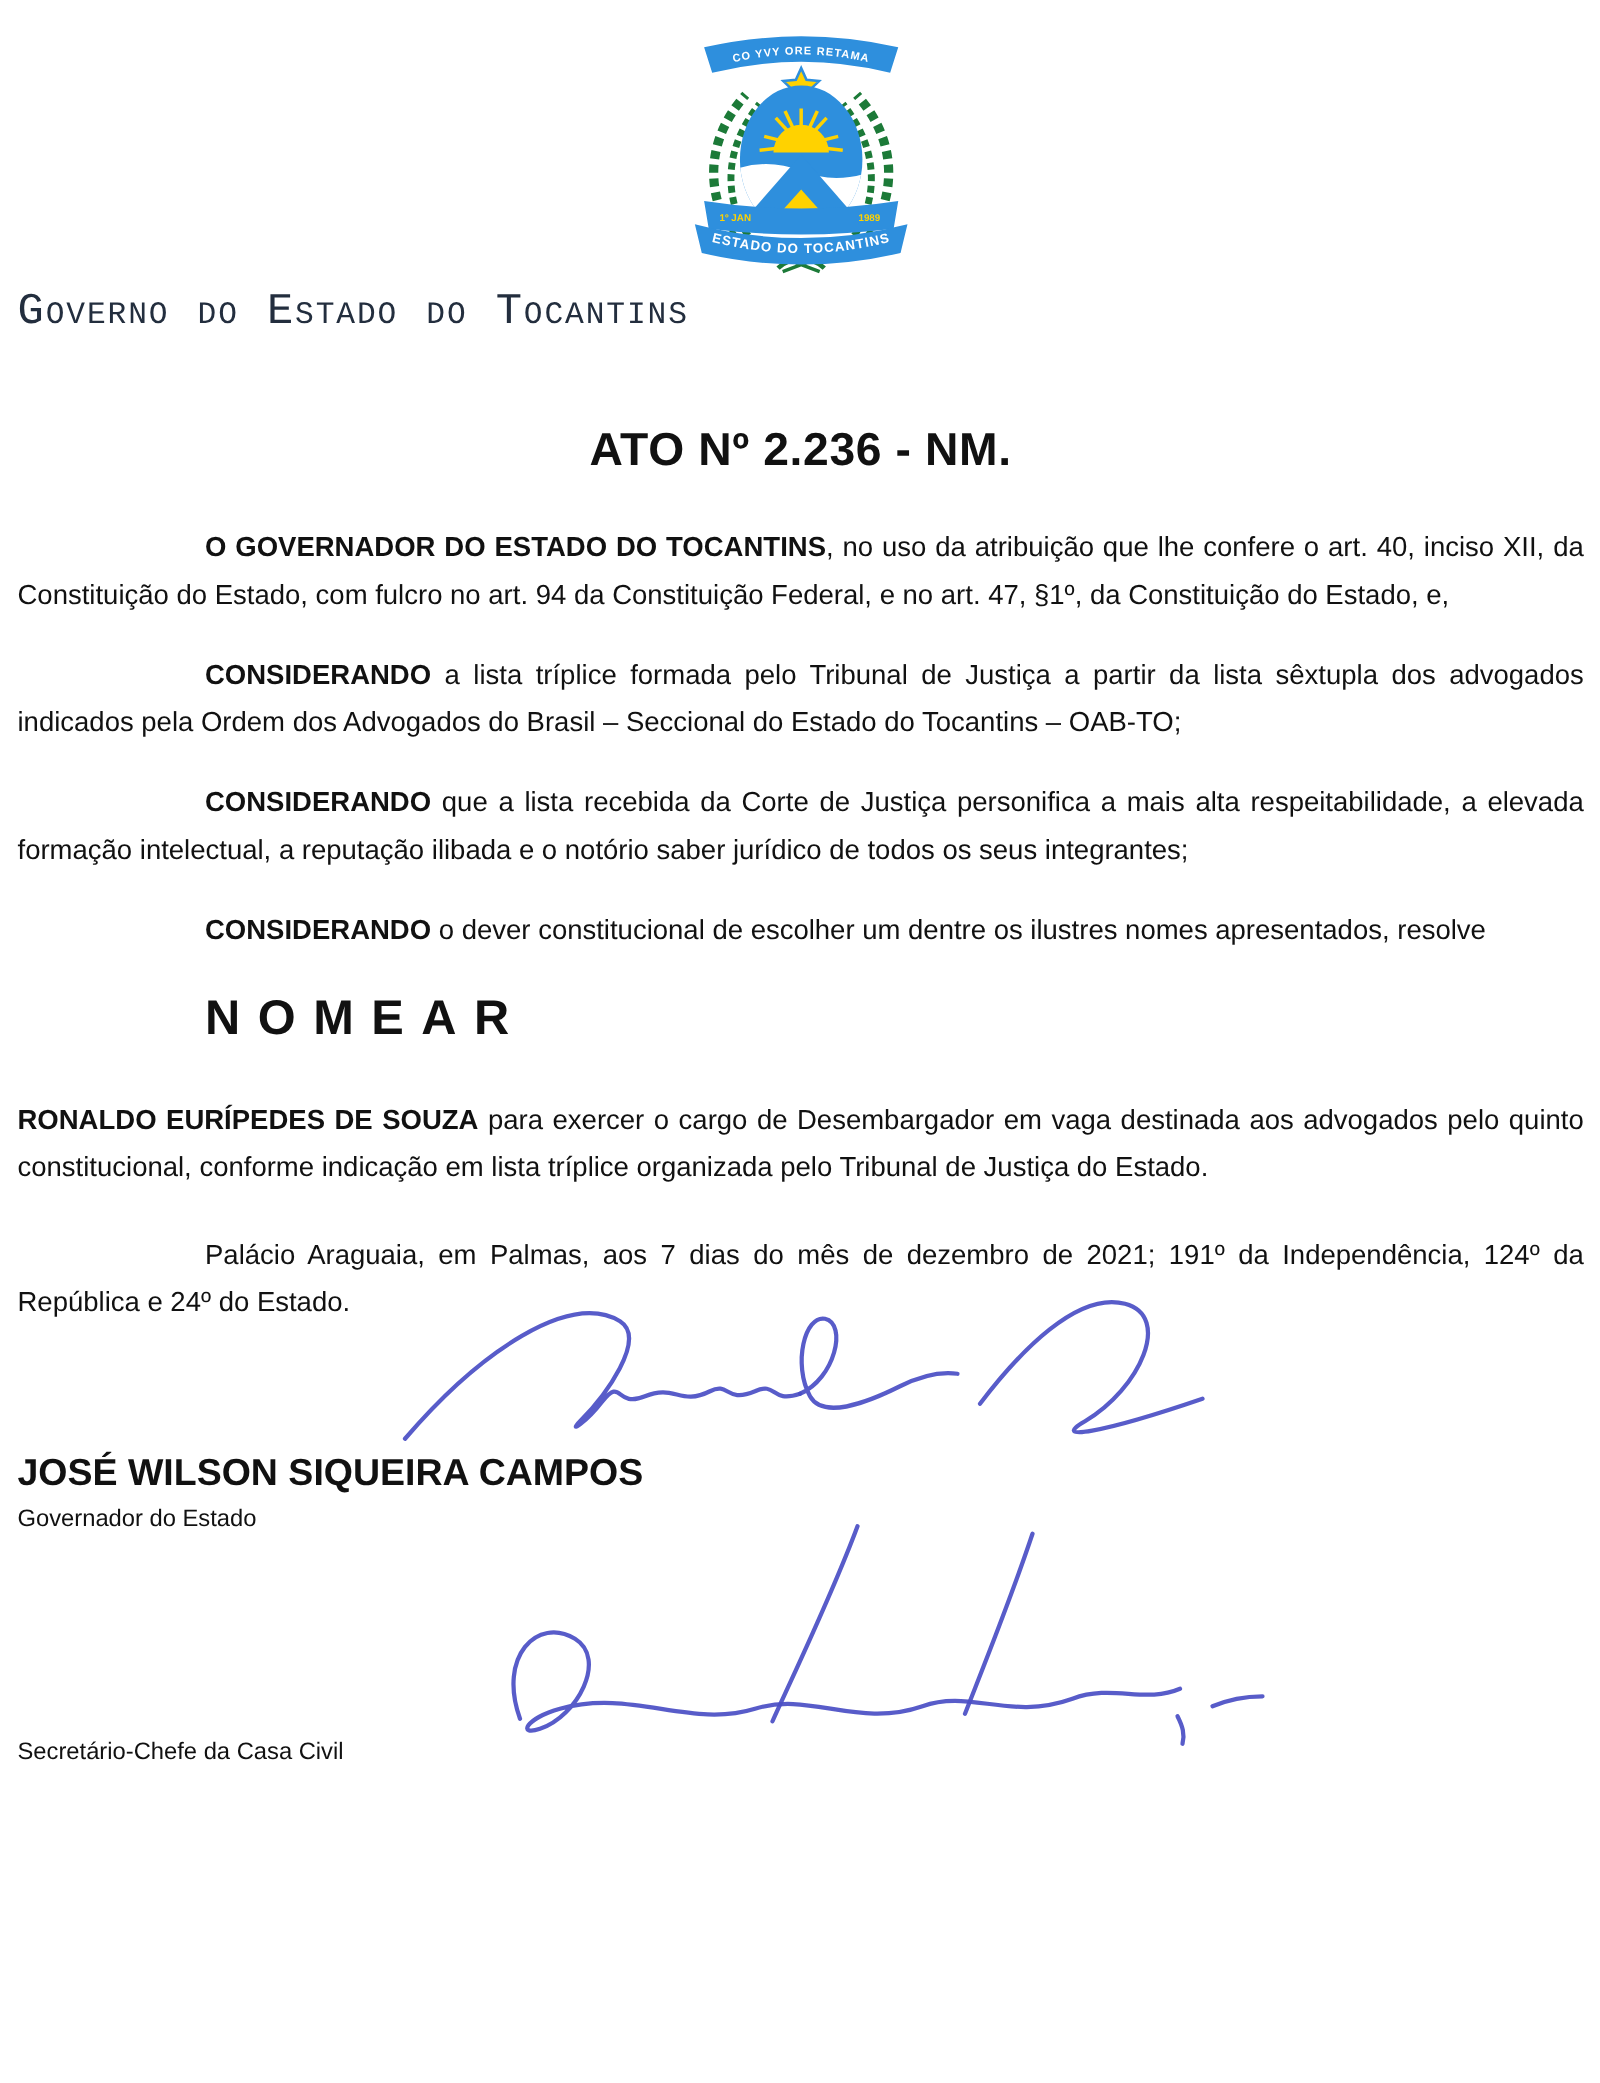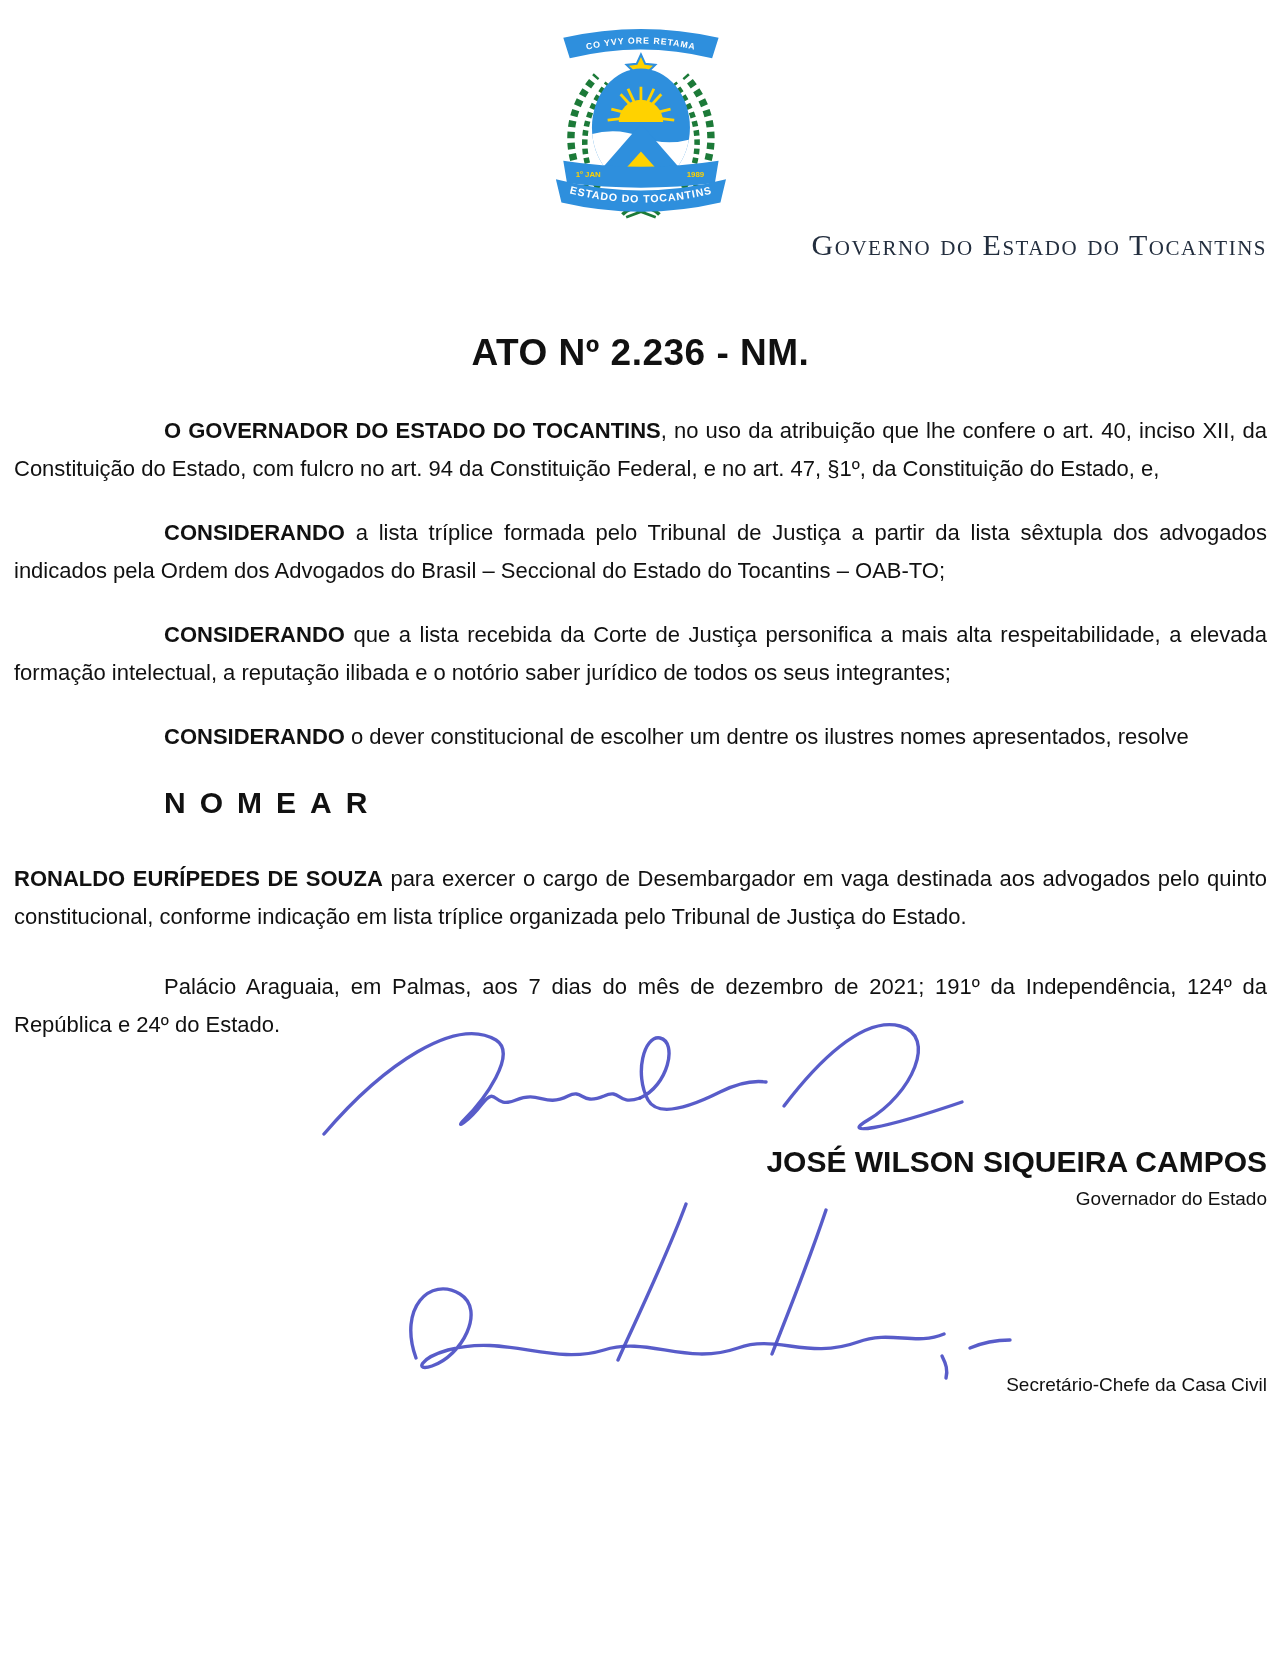--- a/index.html
+++ b/index.html
@@ -8,24 +8,24 @@
     width:1280px;height:1666px;
     background:#ffffff;
     color:#111111;
     font-family:"Liberation Sans","DejaVu Sans",sans-serif;
     overflow:hidden;
   }
   .content{padding:24px 13px 0 14px;}
   .emblem-wrap{text-align:center;}
   .emblem-wrap svg{height:196px;}
   .org-name{
-    text-align:right;
-    font-family:Liberation Serif, serif;
+    text-align:left;
+    font-family:Liberation Mono, monospace;
     font-variant:small-caps;
-    font-size:30px;
+    font-size:35px;
     letter-spacing:1.5px;
     color:#232e3e;
     margin-top:4px;
   }
   .doc-title{
     text-align:center;
     font-size:37px;
     font-weight:bold;
     letter-spacing:.5px;
     margin:70px 0 0 0;
@@ -35,27 +35,27 @@
     font-size:22px;
     line-height:38px;
     text-align:justify;
     margin:26px 0 0 0;
   }
   .body-par.first{margin-top:38px;}
   .indent{text-indent:150px;}
   .b{font-weight:bold;}
   .nomear{
     margin:30px 0 0 150px;
-    font-size:30px;
+    font-size:39px;
     font-weight:bold;
     letter-spacing:14px;
   }
   .nomination{margin-top:40px;}
   .closing{margin-top:32px;}
-  .sig-block{position:relative;text-align:right;}
+  .sig-block{position:relative;text-align:left;}
   .sig-block.gov{margin-top:100px;}
   .sig-block.sec{margin-top:152px;}
   .sig-name{font-size:30px;font-weight:bold;line-height:36px;}
   .sig-role{font-size:19px;line-height:34px;margin-top:2px;}
   .ink{position:absolute;pointer-events:none;z-index:3;}
   .ink.sig1{left:300px;top:-138px;width:670px;height:165px;}
   .ink.sig2{left:340px;top:-172px;width:670px;height:205px;}
   .ink path{fill:none;stroke:#4a4ec4;stroke-width:3.4;stroke-linecap:round;stroke-linejoin:round;opacity:.92;}
 </style>
 </head>

